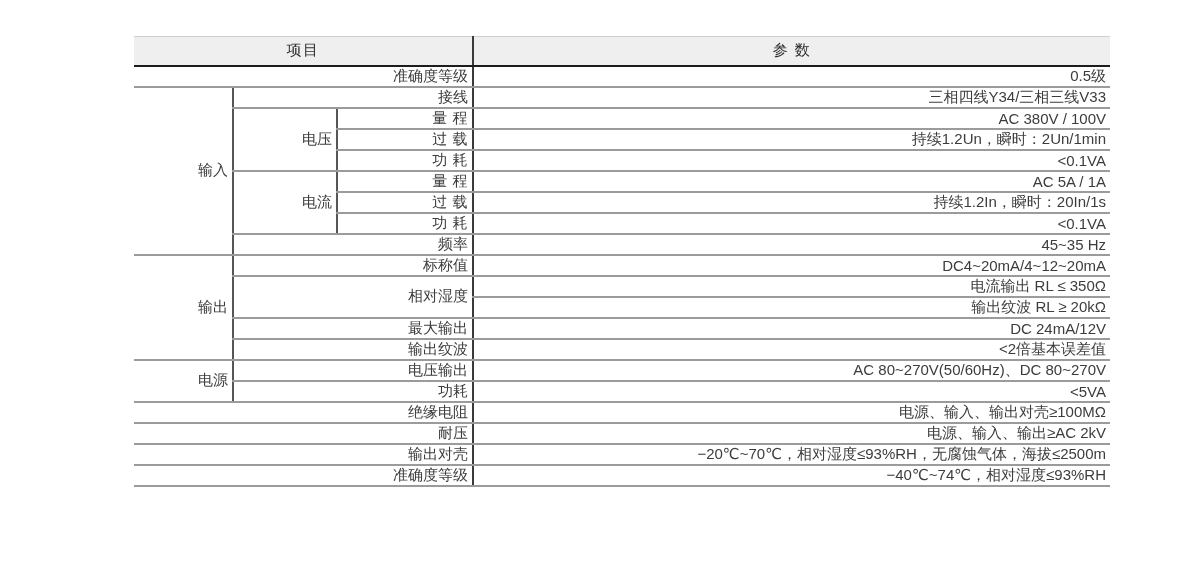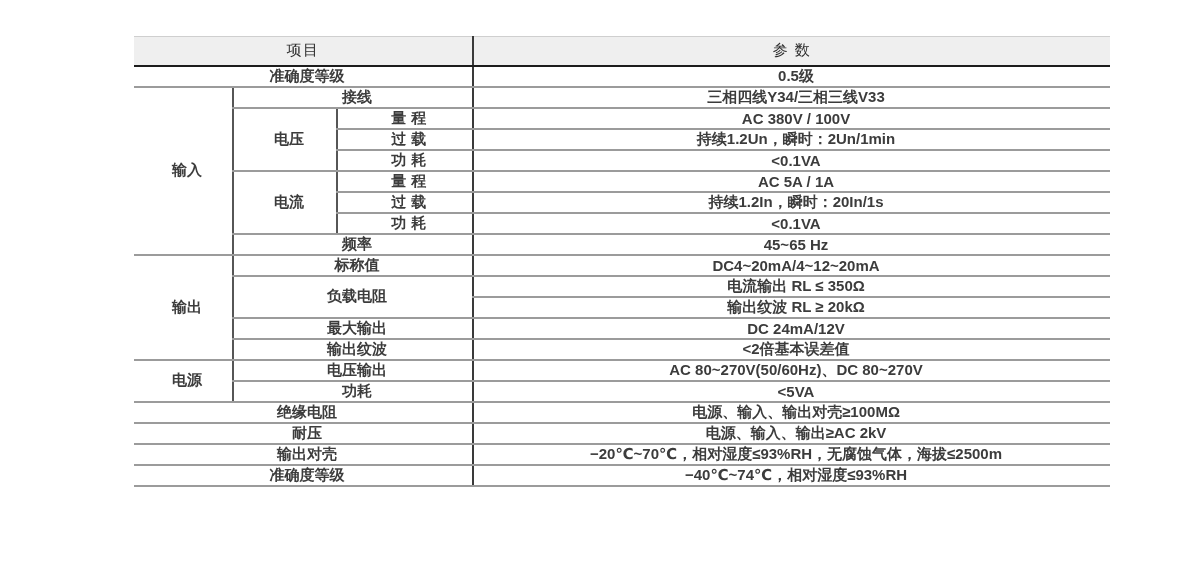--- a/index.html
+++ b/index.html
@@ -39,24 +39,23 @@
     color:#2e2e2e;
     text-align:center;
     border-bottom:2px solid var(--header-border,#1c1c1c);
     padding:0;
   }
   table.spec td{
     height:21px;
     border-bottom:2px solid var(--grid-line,#9b9b9b);
     padding:0 4px 0 12px;
     vertical-align:middle;
-    text-align:center;
+    text-align:right;
     white-space:nowrap;
     overflow:hidden;
-    font-weight:bold;
   }
   .v-main{border-left:2px solid var(--divider-main,#3a3a3a);}
   .v-sub{border-left:2px solid var(--divider-sub,#565656);margin-left:33px;}
   .spaced{letter-spacing:0.5px;}
 </style>
 </head>
 <body>
 
 <div class="canvas">
   <table class="spec">
@@ -103,30 +102,30 @@
       <tr>
         <td class="v-sub spaced">过 载</td>
         <td class="v-main">持续1.2In，瞬时：20In/1s</td>
       </tr>
       <tr>
         <td class="v-sub spaced">功 耗</td>
         <td class="v-main">&lt;0.1VA</td>
       </tr>
       <tr>
         <td colspan="2" class="v-sub">频率</td>
-        <td class="v-main">45~65 Hz</td>
+        <td class="v-main">45~35 Hz</td>
       </tr>
 
       <tr>
         <td rowspan="5">输出</td>
         <td colspan="2" class="v-sub">标称值</td>
         <td class="v-main">DC4~20mA/4~12~20mA</td>
       </tr>
       <tr>
-        <td colspan="2" rowspan="2" class="v-sub">负载电阻</td>
+        <td colspan="2" rowspan="2" class="v-sub">相对湿度</td>
         <td class="v-main">电流输出 RL ≤ 350Ω</td>
       </tr>
       <tr>
         <td class="v-main">输出纹波 RL ≥ 20kΩ</td>
       </tr>
       <tr>
         <td colspan="2" class="v-sub">最大输出</td>
         <td class="v-main">DC 24mA/12V</td>
       </tr>
       <tr>

